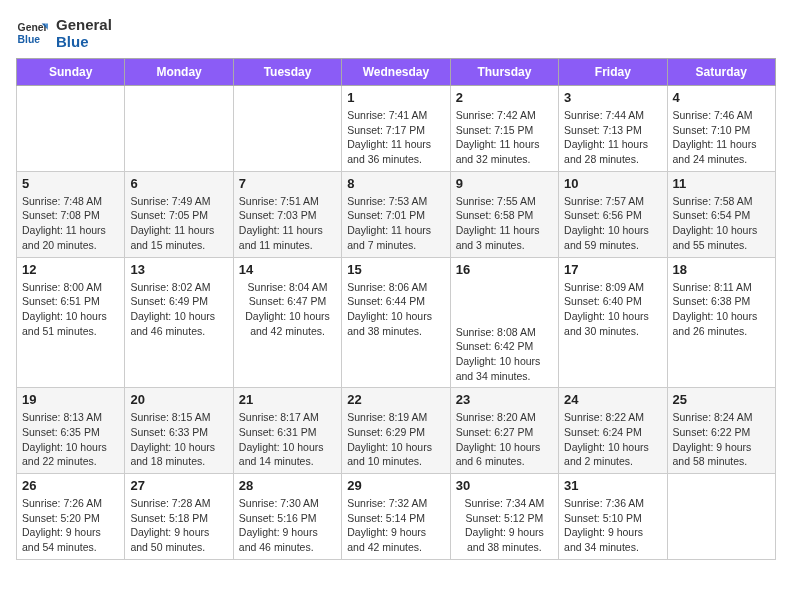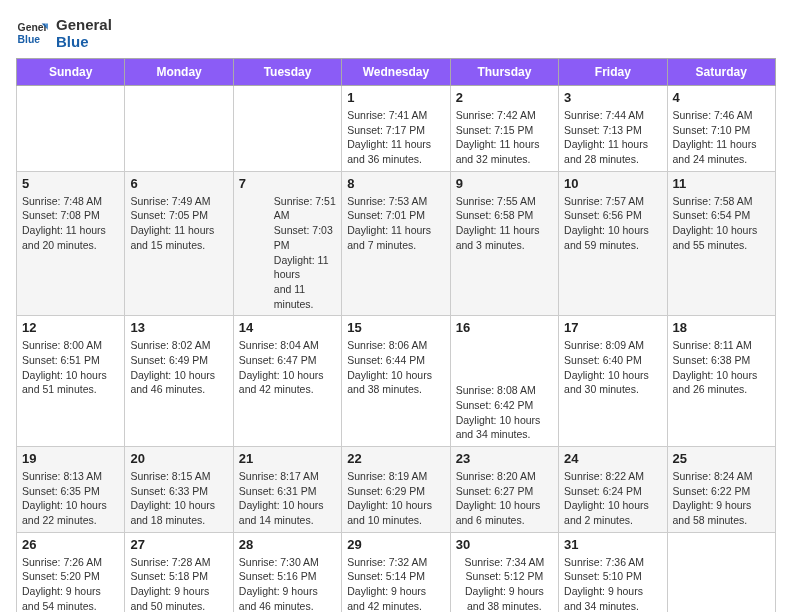--- a/index.html
+++ b/index.html
@@ -150,21 +150,21 @@
         </td>
         <td>
           <div class="day-number">6</div>
           <div class="day-info" style="white-space: pre-line;">Sunrise: 7:49 AM
 Sunset: 7:05 PM
 Daylight: 11 hours
 and 15 minutes.</div>
         </td>
         <td>
           <div class="day-number">7</div>
-          <div class="day-info" style="white-space: pre-line; margin-left: 35px;">Sunrise: 7:51 AM
+          <div class="day-info" style="white-space: pre-line;">Sunrise: 7:51 AM
 Sunset: 7:03 PM
 Daylight: 11 hours
 and 11 minutes.</div>
         </td>
         <td>
           <div class="day-number">8</div>
           <div class="day-info" style="white-space: pre-line;">Sunrise: 7:53 AM
 Sunset: 7:01 PM
 Daylight: 11 hours
 and 7 minutes.</div>
@@ -201,21 +201,21 @@
         </td>
         <td>
           <div class="day-number">13</div>
           <div class="day-info" style="white-space: pre-line;">Sunrise: 8:02 AM
 Sunset: 6:49 PM
 Daylight: 10 hours
 and 46 minutes.</div>
         </td>
         <td>
           <div class="day-number">14</div>
-          <div class="day-info" style="white-space: pre-line;">Sunrise: 8:04 AM
+          <div class="day-info" style="white-space: pre-line; text-align: center;">Sunrise: 8:04 AM
 Sunset: 6:47 PM
 Daylight: 10 hours
 and 42 minutes.</div>
         </td>
         <td>
           <div class="day-number">15</div>
           <div class="day-info" style="white-space: pre-line;">Sunrise: 8:06 AM
 Sunset: 6:44 PM
 Daylight: 10 hours
 and 38 minutes.</div>

